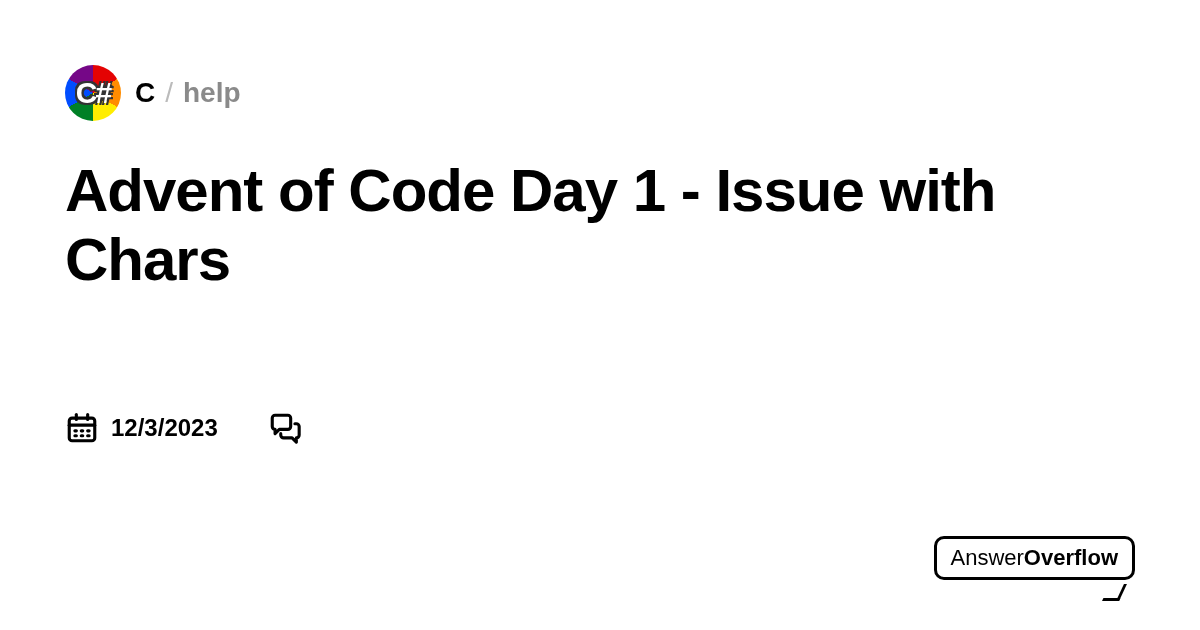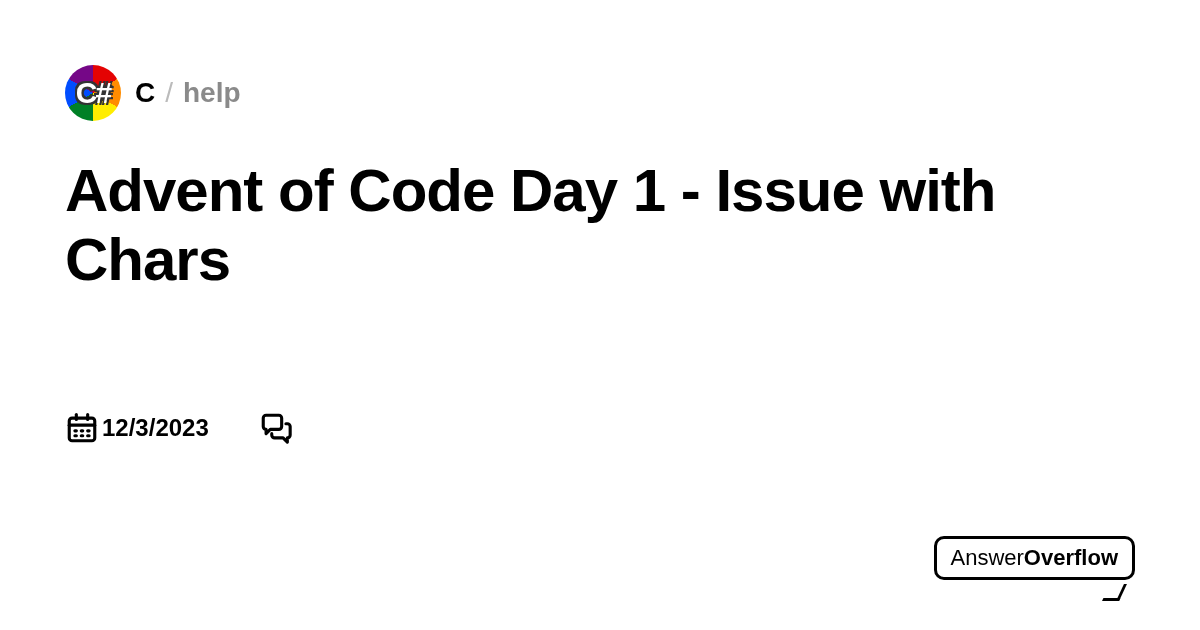--- a/index.html
+++ b/index.html
@@ -76,21 +76,21 @@
       margin-bottom: 117px;
     }
     .meta {
       display: flex;
       align-items: center;
       gap: 50px;
     }
     .meta-item {
       display: flex;
       align-items: center;
-      gap: 3px;
+      gap: 12px;
     }
     .meta-icon {
       width: 34px;
       height: 34px;
       flex-shrink: 0;
     }
     .meta-text {
       font-size: 24px;
       font-weight: 700;
       color: #000;

